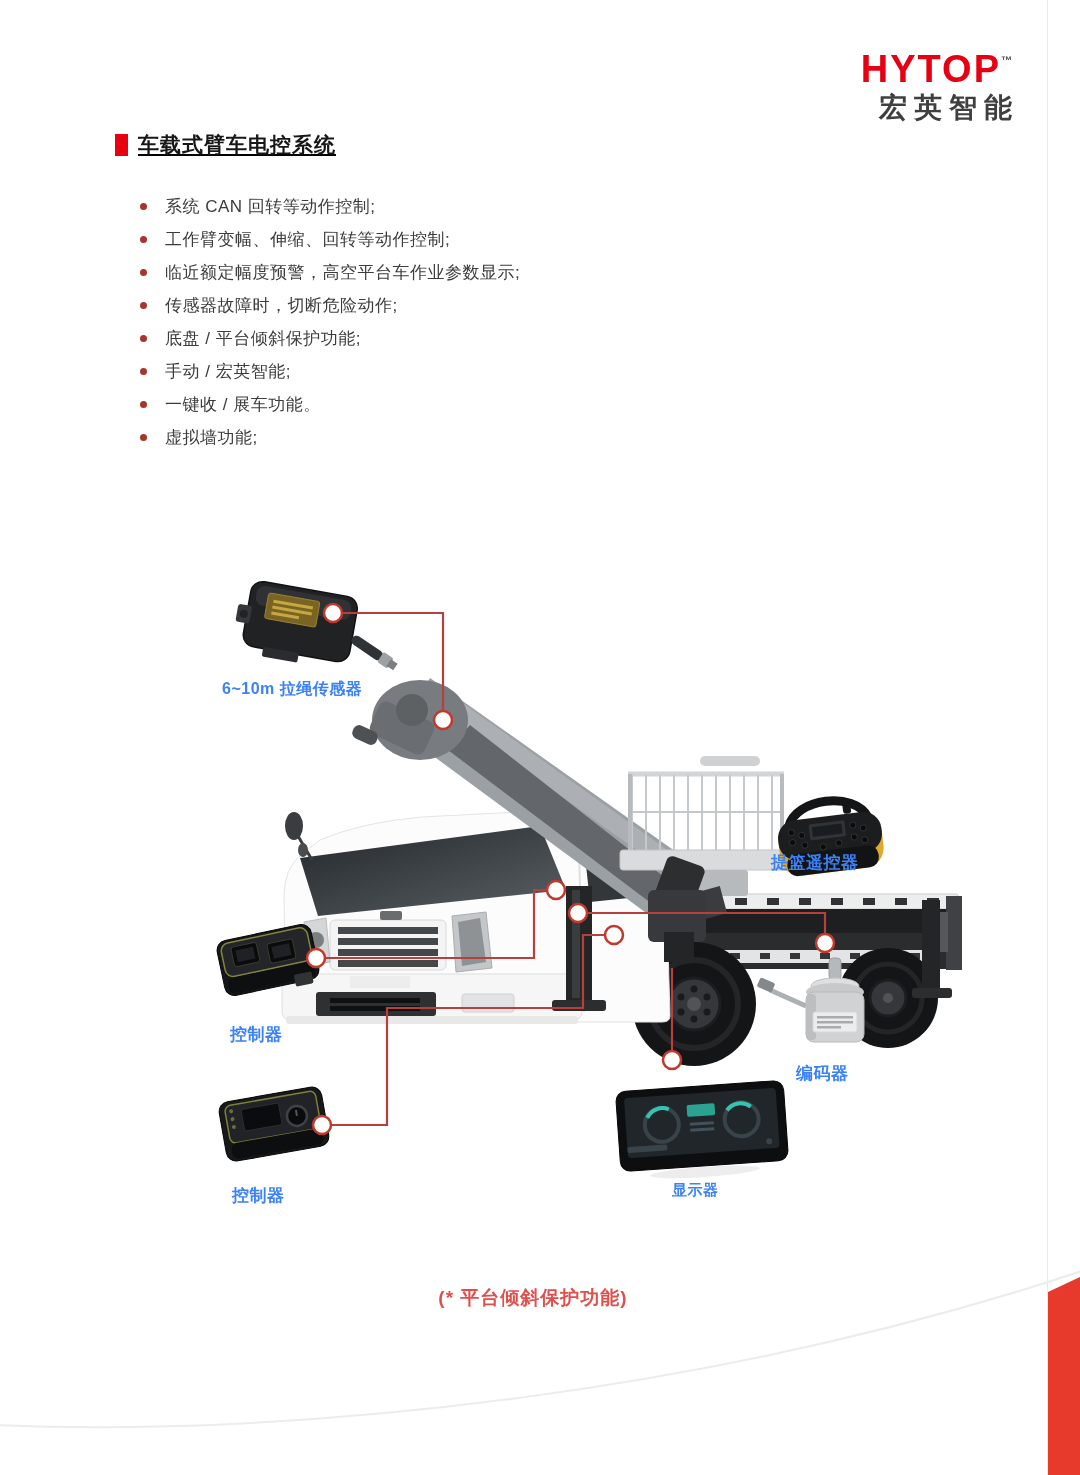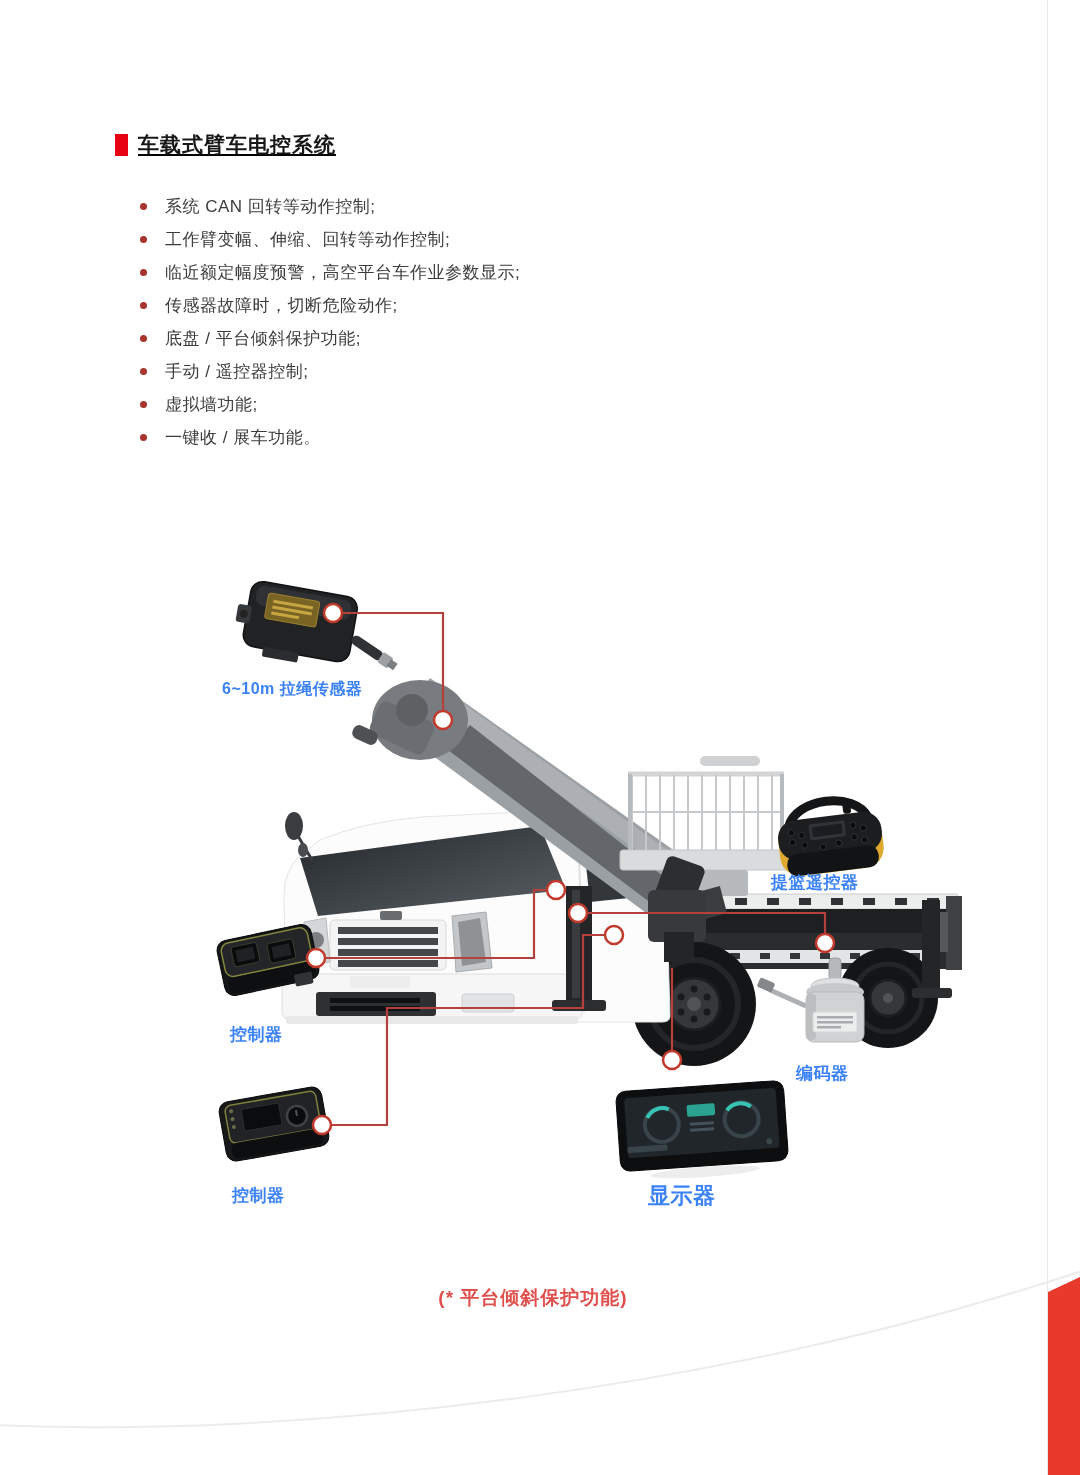--- a/index.html
+++ b/index.html
@@ -17,40 +17,46 @@
   .title-marker{width:13px;height:22px;background:#e60012;margin-right:10px;}
   .title{font-size:21px;font-weight:700;color:#171717;letter-spacing:1px;}
   
   .features{position:absolute;left:140px;top:190px;margin:0;padding:0;list-style:none;}
   .features li{display:flex;align-items:center;height:33px;font-size:17px;color:#3c3c3c;letter-spacing:0.5px;}
   .bullet-dot{width:7px;height:7px;border-radius:50%;background:#a8342e;margin-right:18px;flex:0 0 auto;}
   
   .diagram{position:absolute;left:0;top:560px;width:1080px;height:680px;}
   .dlabel{position:absolute;color:#3b82f6;font-weight:700;font-size:16px;letter-spacing:0.5px;white-space:nowrap;}
   .lbl-rope{left:222px;top:679px;}
-  .lbl-remote{left:771px;top:871px;font-size:17px;}
+  .lbl-remote{left:771px;top:851px;font-size:17px;}
   .lbl-encoder{left:796px;top:1062px;font-size:17px;}
   .lbl-ctrl1{left:230px;top:1023px;font-size:17px;}
   .lbl-ctrl2{left:232px;top:1184px;font-size:17px;}
-  .lbl-display{left:648px;top:1181px;font-size:22px;font-family:Liberation Serif, serif;}
+  .lbl-display{left:672px;top:1181px;font-size:15px;font-family:Liberation Serif, serif;}
   
   .note{position:absolute;left:0;top:1285px;width:1066px;text-align:center;
         color:#e04f4b;font-size:19px;font-weight:700;letter-spacing:1px;}
   
   .curve{position:absolute;left:0;top:1255px;width:1080px;height:220px;}
   .corner-band{position:absolute;left:1048px;top:1277px;width:32px;height:198px;background:#e73a2c;
         clip-path:polygon(0 15px,100% 0,100% 100%,0 100%);}
 </style>
 </head>
 <body>
 
 <div class="page">
 
   <div class="vline"></div>
 
+  <div class="logo">
+    <div>
+      <span class="brand">HYTOP</span><span class="tm">™</span>
+    </div>
+    <div class="sub">宏英智能</div>
+  </div>
 
   <div class="title-row">
     <div class="title-marker"></div>
     <div class="title">车载式臂车电控系统</div>
   </div>
 
   <ul class="features">
     <li>
         <span class="bullet-dot"></span>
         <span>系统 CAN 回转等动作控制;</span>
@@ -66,29 +72,29 @@
     <li>
         <span class="bullet-dot"></span>
         <span>传感器故障时，切断危险动作;</span>
       </li>
     <li>
         <span class="bullet-dot"></span>
         <span>底盘 / 平台倾斜保护功能;</span>
       </li>
     <li>
         <span class="bullet-dot"></span>
-        <span>手动 / 遥控器控制;</span>
+        <span>手动 / 宏英智能;</span>
+      </li>
+    <li>
+        <span class="bullet-dot"></span>
+        <span>一键收 / 展车功能。</span>
       </li>
     <li>
         <span class="bullet-dot"></span>
         <span>虚拟墙功能;</span>
-      </li>
-    <li>
-        <span class="bullet-dot"></span>
-        <span>一键收 / 展车功能。</span>
       </li>
   </ul>
 
   <div class="diagram">
     <svg width="1080" height="680" viewBox="0 0 1080 680">
       <defs>
         <linearGradient id="gwind" x1="0" y1="0" x2="1" y2="1">
           <stop offset="0" stop-color="#23272b"></stop>
             <stop offset="1" stop-color="#5a6065"></stop>
         </linearGradient>

